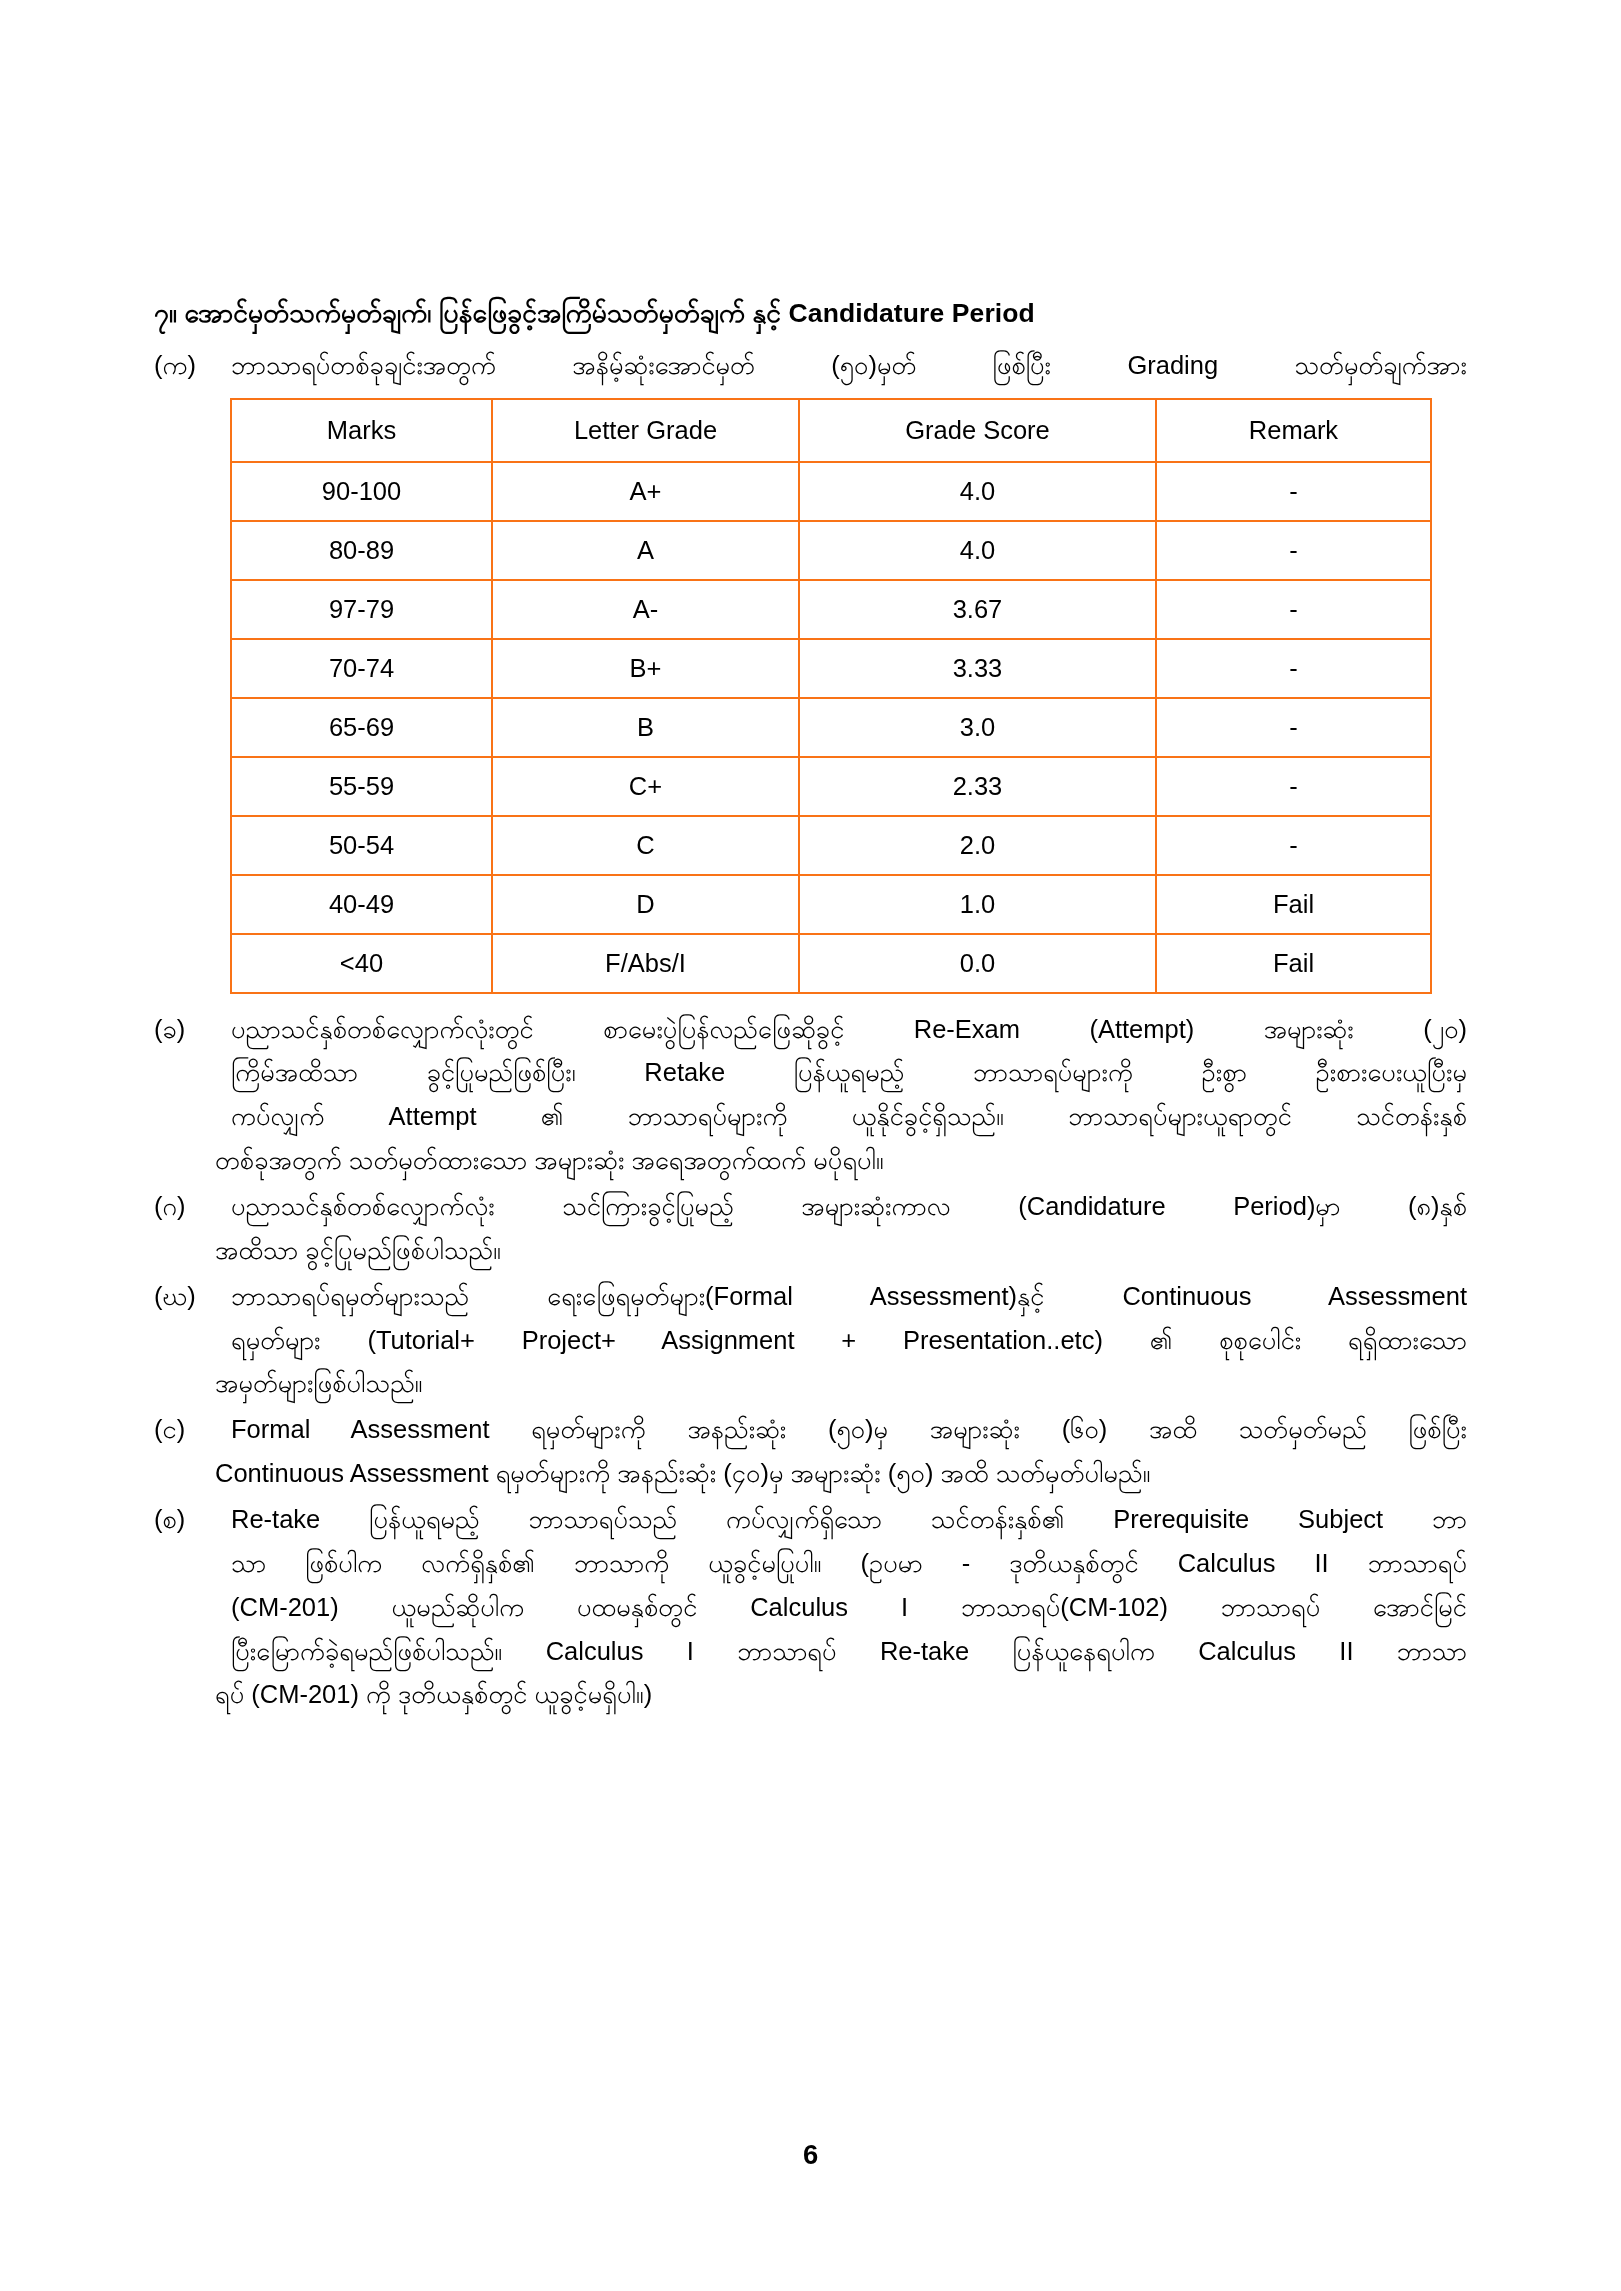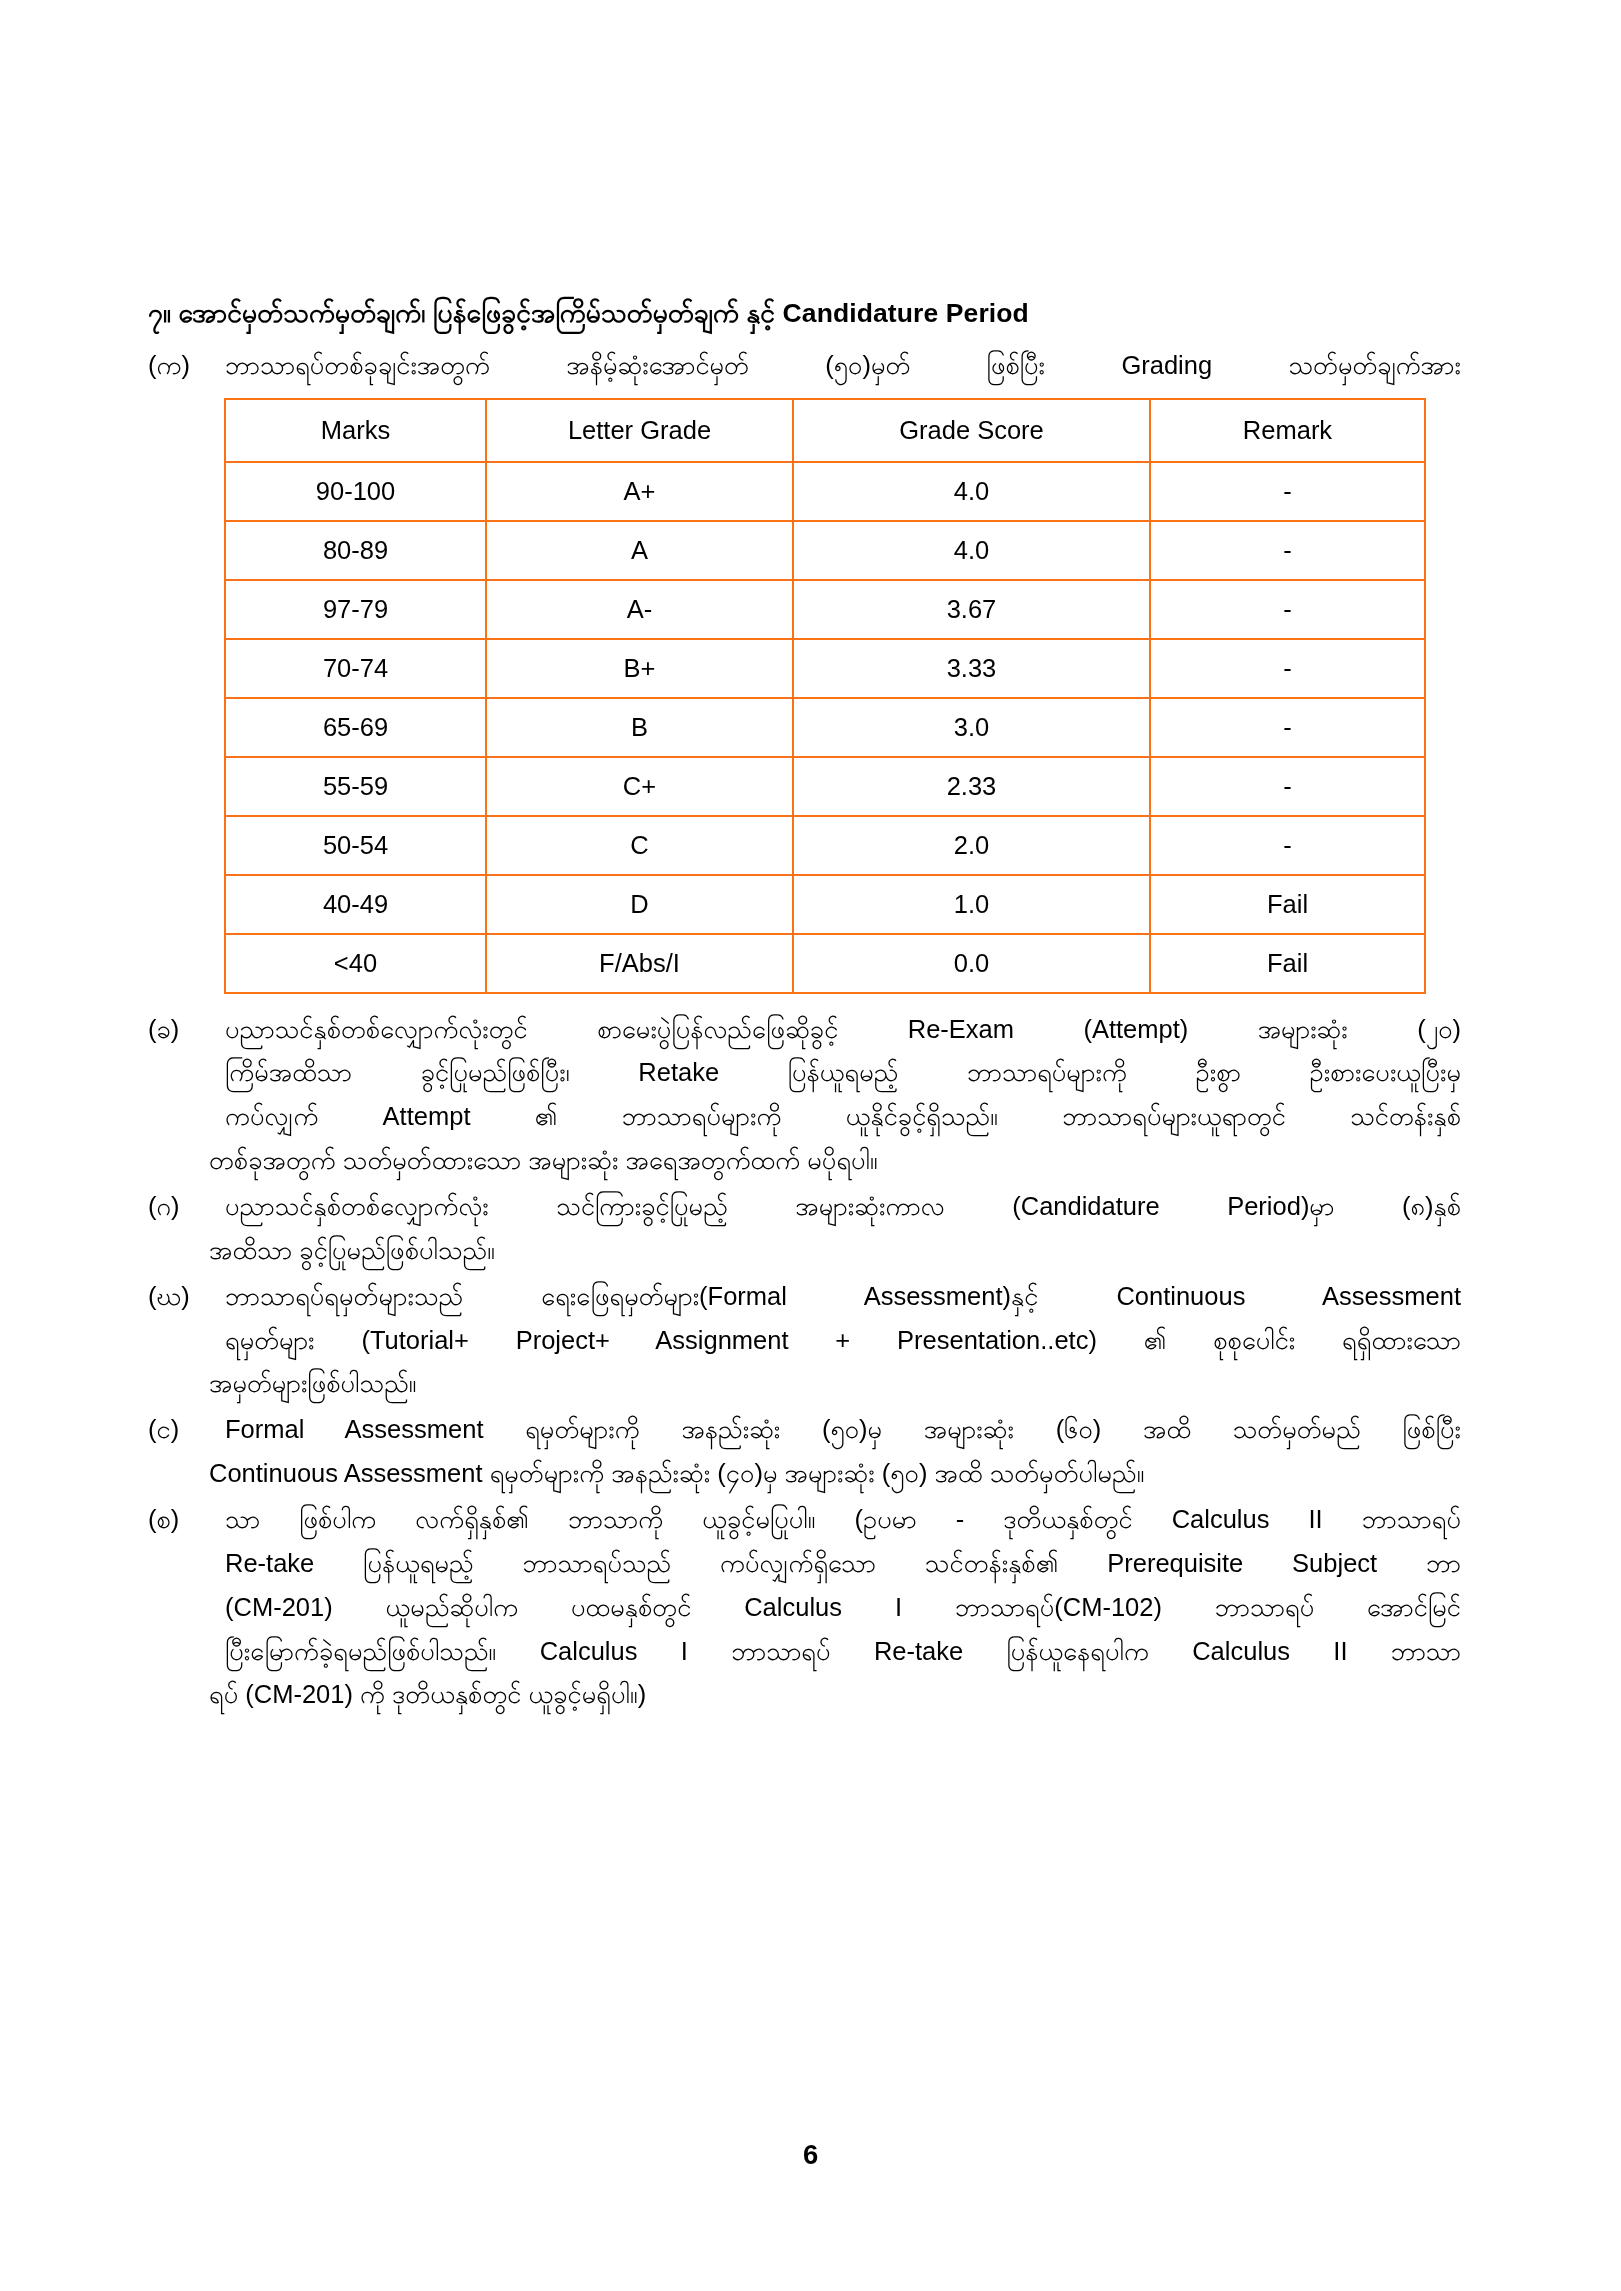--- a/index.html
+++ b/index.html
@@ -17,21 +17,21 @@
   }
   .page {
     position: absolute;
     left: 0; top: 0;
     width: 1621px;
     height: 2292px;
     background: #fff;
   }
   .content {
     position: absolute;
-    left: 148px;
+    left: 154px;
     top: 294px;
     width: 1313px;
   }
 
   
   .heading {
     font-size: 26.5px;
     font-weight: bold;
     line-height: 1.45;
     letter-spacing: 0.1px;
@@ -239,22 +239,22 @@
       <span class="marker mm">(င)</span>
       <span class="body">
         <span class="jline mm">Formal Assessment ရမှတ်များကို အနည်းဆုံး (၅၀)မှ အများဆုံး (၆၀) အထိ သတ်မှတ်မည် ဖြစ်ပြီး</span>
         <span class="jlast mm">Continuous Assessment ရမှတ်များကို အနည်းဆုံး (၄၀)မှ အများဆုံး (၅၀) အထိ သတ်မှတ်ပါမည်။</span>
       </span>
     </div>
 
     <div class="para">
       <span class="marker mm">(စ)</span>
       <span class="body">
+        <span class="jline mm">Re-take ပြန်ယူရမည့် ဘာသာရပ်သည် ကပ်လျှက်ရှိသော သင်တန်းနှစ်၏ Prerequisite Subject ဘာ</span>
         <span class="jline mm">သာ ဖြစ်ပါက လက်ရှိနှစ်၏ ဘာသာကို ယူခွင့်မပြုပါ။ (ဥပမာ - ဒုတိယနှစ်တွင် Calculus II ဘာသာရပ်</span>
-        <span class="jline mm">Re-take ပြန်ယူရမည့် ဘာသာရပ်သည် ကပ်လျှက်ရှိသော သင်တန်းနှစ်၏ Prerequisite Subject ဘာ</span>
         <span class="jline mm">(CM-201) ယူမည်ဆိုပါက ပထမနှစ်တွင် Calculus I ဘာသာရပ်(CM-102) ဘာသာရပ် အောင်မြင်</span>
         <span class="jline mm">ပြီးမြောက်ခဲ့ရမည်ဖြစ်ပါသည်။ Calculus I ဘာသာရပ် Re-take ပြန်ယူနေရပါက Calculus II ဘာသာ</span>
         <span class="jlast mm">ရပ် (CM-201) ကို ဒုတိယနှစ်တွင် ယူခွင့်မရှိပါ။)</span>
       </span>
     </div>
 
   </div>
 
   <div class="page-number">6</div>
 </div>

